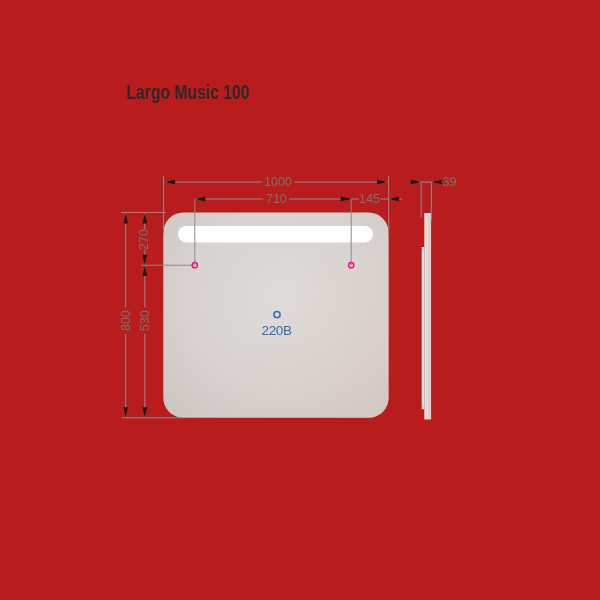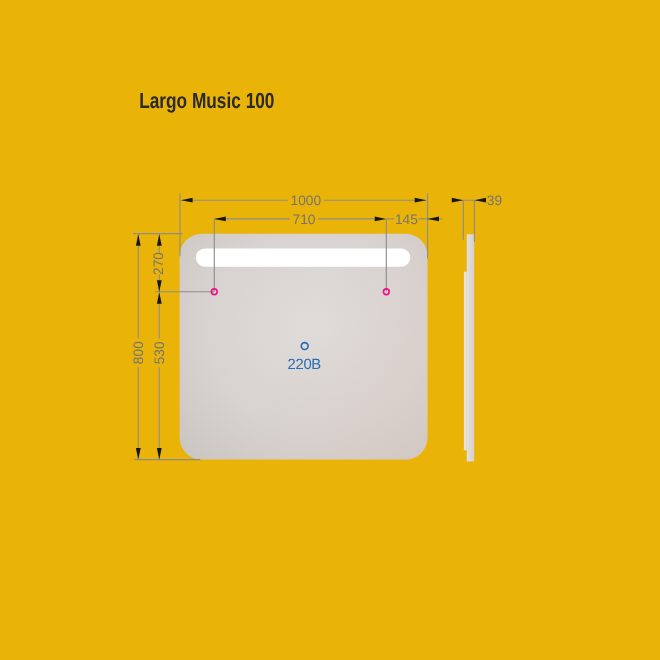--- a/index.html
+++ b/index.html
@@ -1,16 +1,16 @@
 <!DOCTYPE html>
 <html><head>
 <meta charset="utf-8">
 <style>
   html,body{margin:0;padding:0;background:#ffffff;}
-  #canvas{position:relative;width:600px;height:600px;background:#eab308;overflow:hidden;
+  #canvas{position:relative;width:600px;height:600px;background:#b91c1c;overflow:hidden;
           font-family:"Liberation Sans", sans-serif;}
   svg{position:absolute;left:0;top:0;}
   text{font-family:"Liberation Sans", sans-serif;}
 </style>
 </head>
 <body>
 <div id="canvas">
 <svg width="600" height="600" viewBox="0 0 600 600">
   <defs>
     <radialGradient id="mirrorGrad" cx="0.56" cy="0.42" r="0.82">

